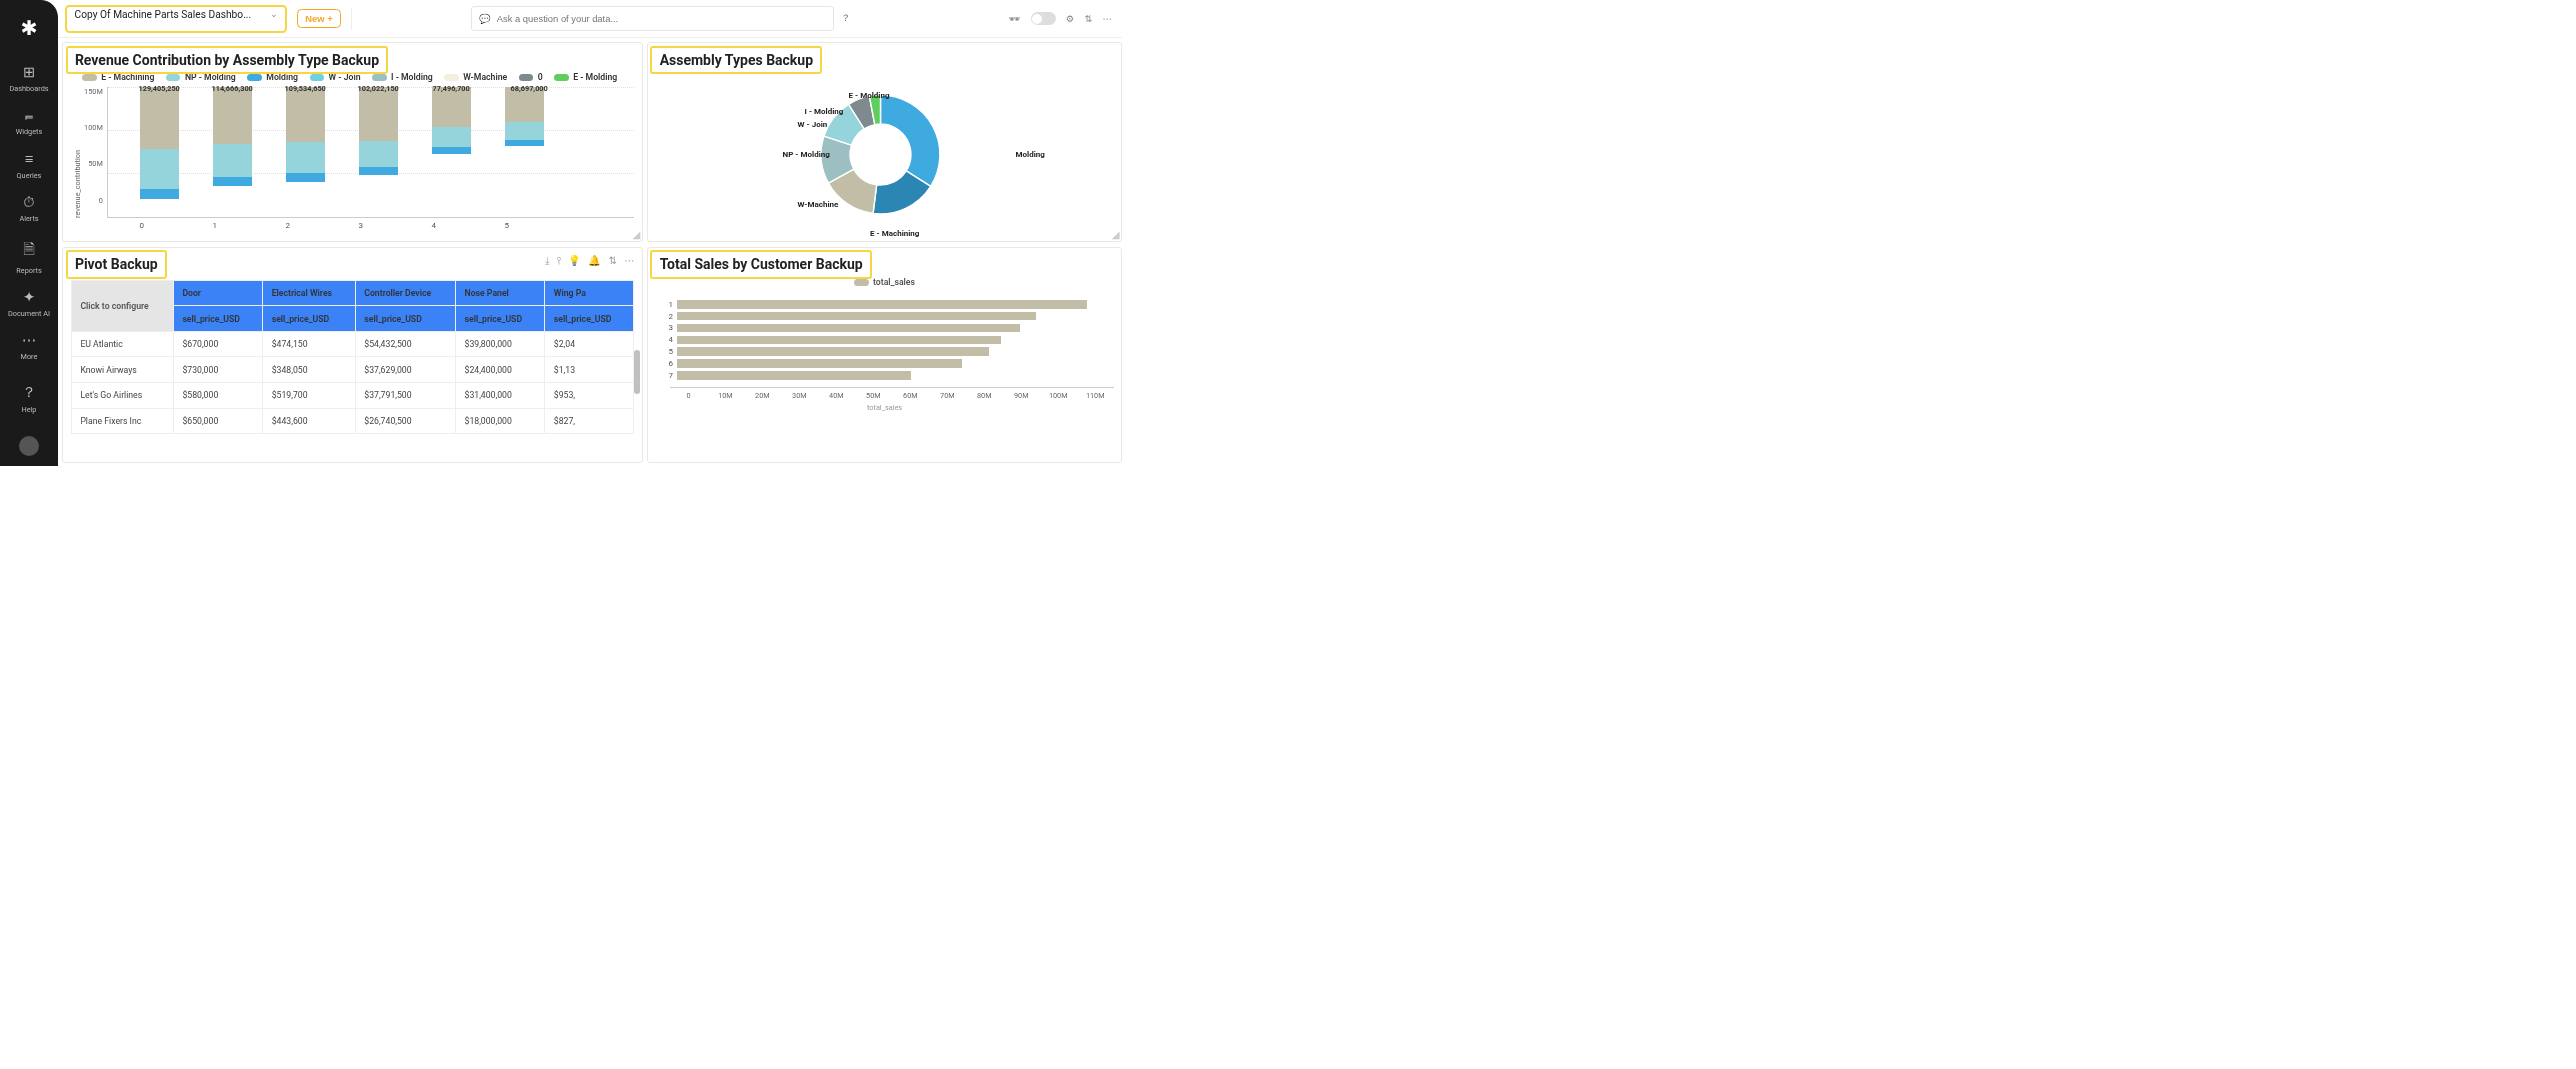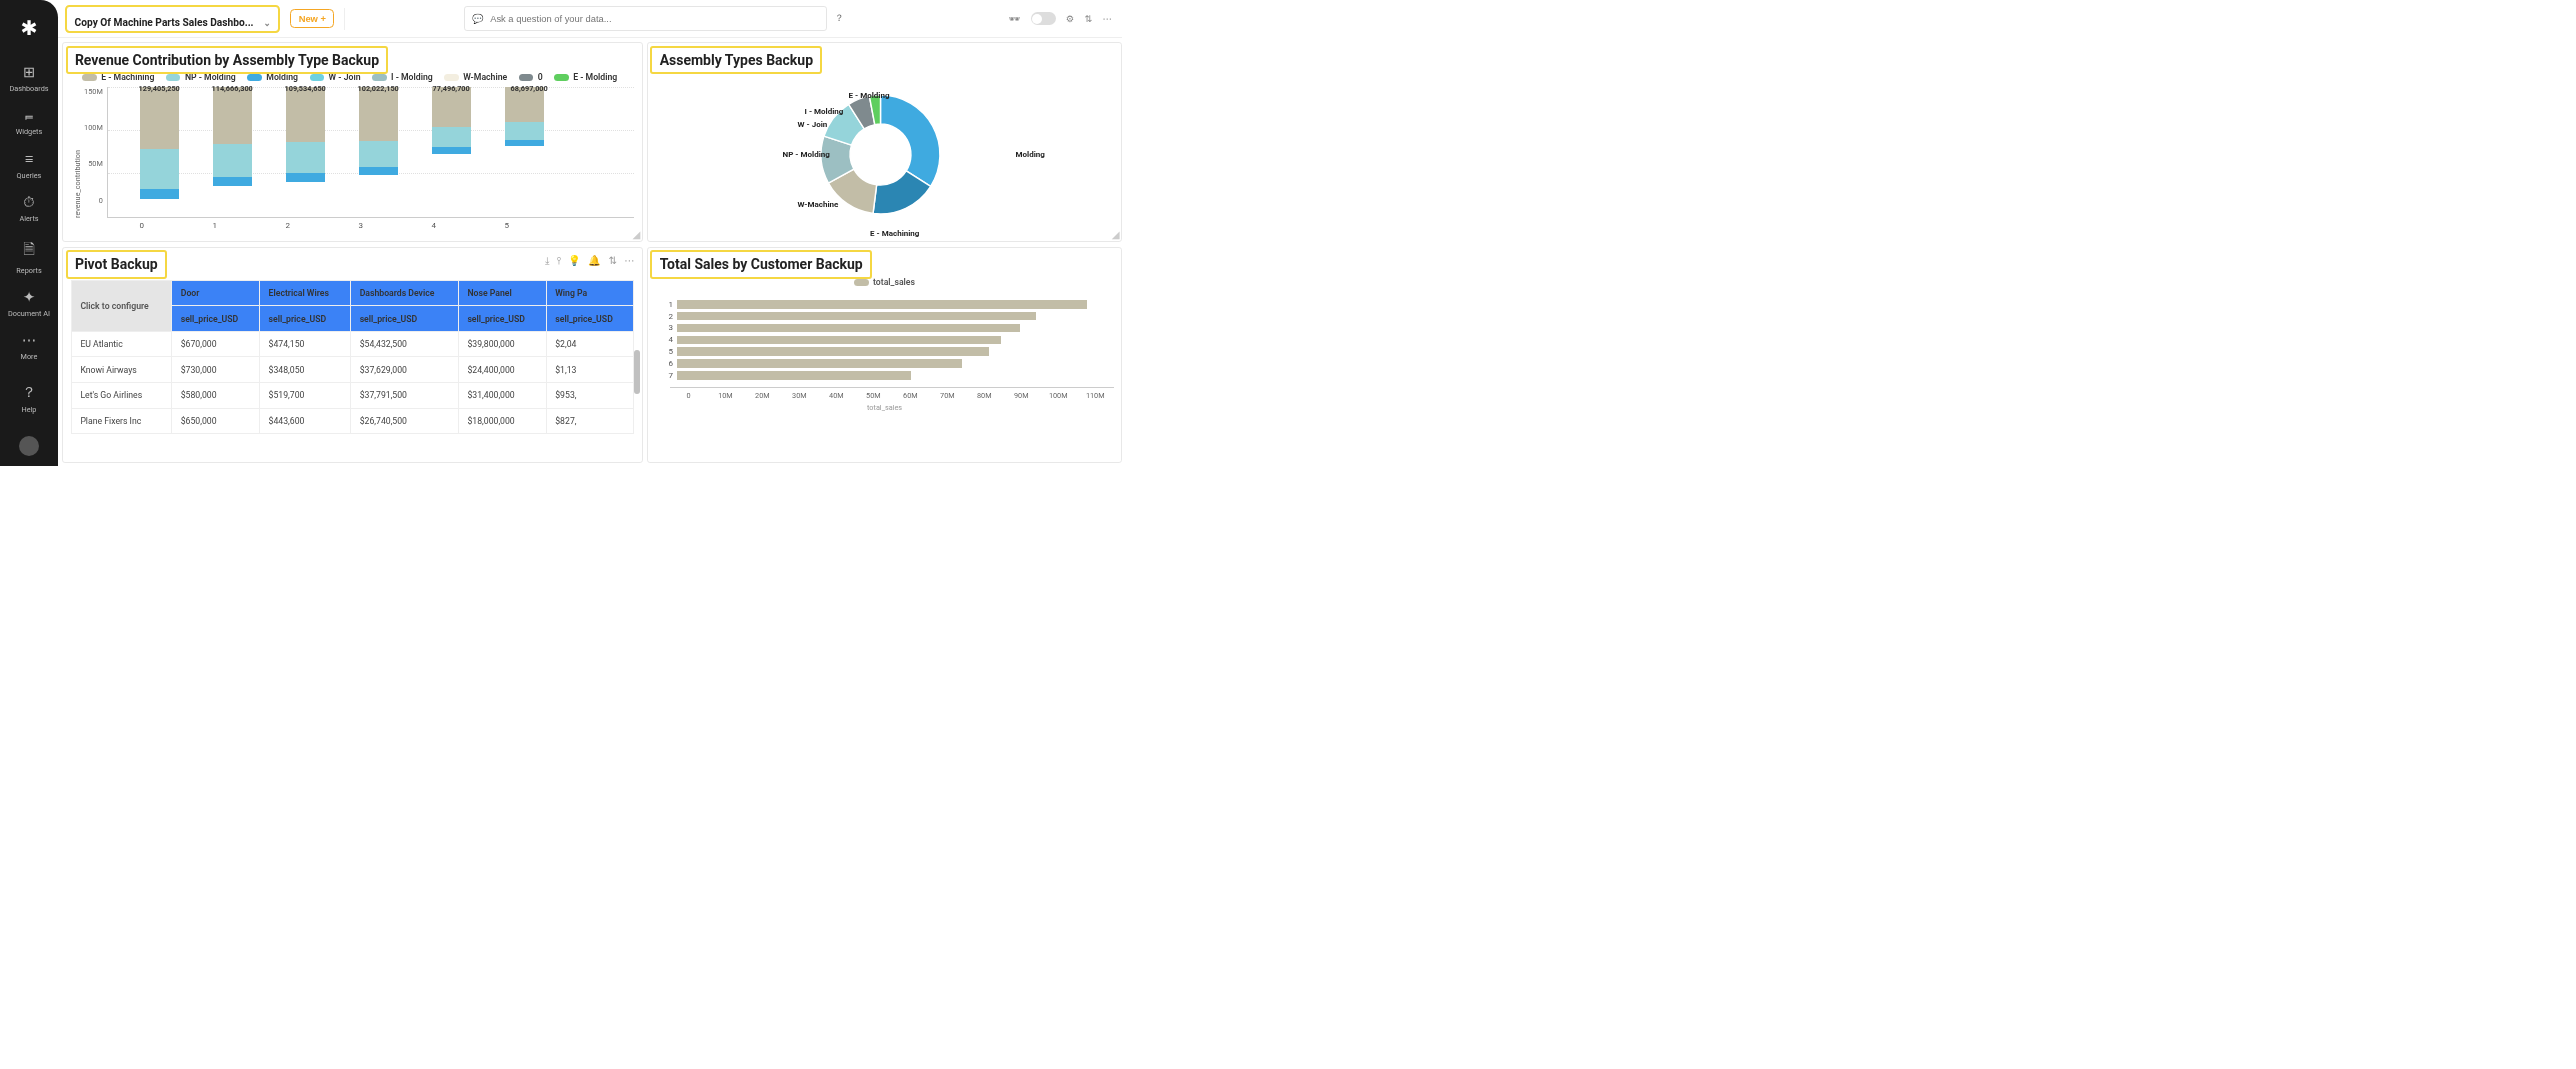--- a/index.html
+++ b/index.html
@@ -46,23 +46,23 @@
     height: 38px;
     border-bottom: 0.7px solid #eee;
     display: flex; align-items: center;
     padding: 0 10.2px 0 7.3px;
     gap: 10.2px;
   }
   .title-box {
     border: 2.2px solid #f5d742;
     border-radius: 4.4px;
     padding: 2.9px 7.3px;
-    display: flex; align-items: flex-end; gap: 10px;
+    display: flex; align-items: flex-start; gap: 19px;
     height: 28px; min-width: 204px;
-    font-weight: 700; font-size: 10.2px;
+    font-weight: 400; font-size: 10.2px;
     color: #222;
   }
   .title-box .chev { color: #888; font-size: 8.7px; }
   .new-btn {
     border: 0.7px solid #f5a623; color: #f5a623; background: #fff;
     padding: 2.9px 7.3px; border-radius: 4.4px; font-weight: 700; font-size: 9.4px;
     cursor: pointer;
   }
   .divider-v { width: 0.7px; height: 22px; background: #eee; }
   .ask-input {
@@ -333,21 +333,21 @@
           <span>⇅</span>
           <span>⋯</span>
         </div>
         <div class="card-body pivot-scroll" style="padding-top:32px;">
           <table class="pivot">
             <thead>
               <tr id="pivot-h1">
                   <th rowspan="2">Click to configure</th>
                   <th>Door</th>
                   <th>Electrical Wires</th>
-                  <th>Dashboards Device</th>
+                  <th>Controller Device</th>
                   <th>Nose Panel</th>
                   <th>Wing Pa</th>
                 </tr>
               <tr id="pivot-h2">
                   <th>sell_price_USD</th>
                   <th>sell_price_USD</th>
                   <th>sell_price_USD</th>
                   <th>sell_price_USD</th>
                   <th>sell_price_USD</th>
                 </tr>

